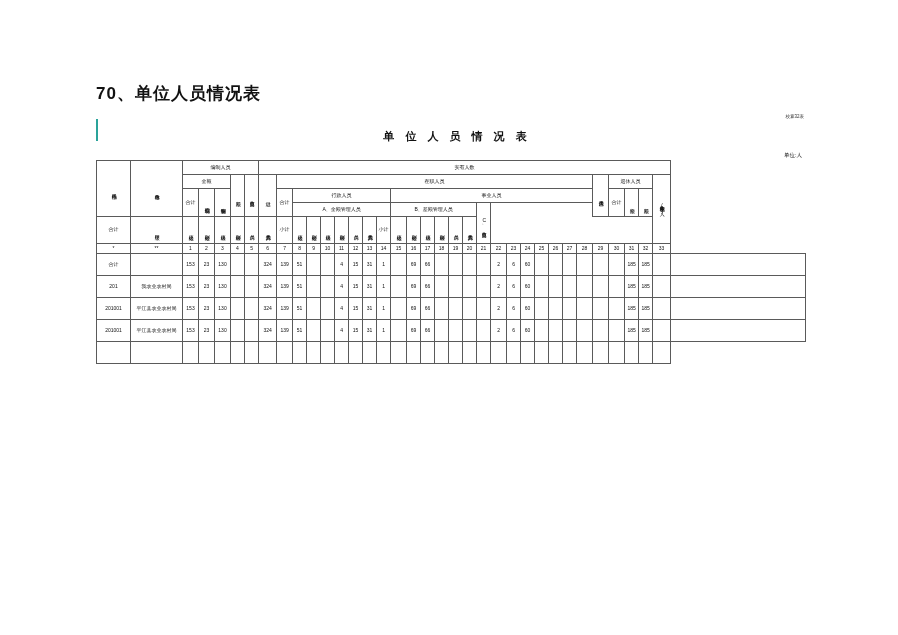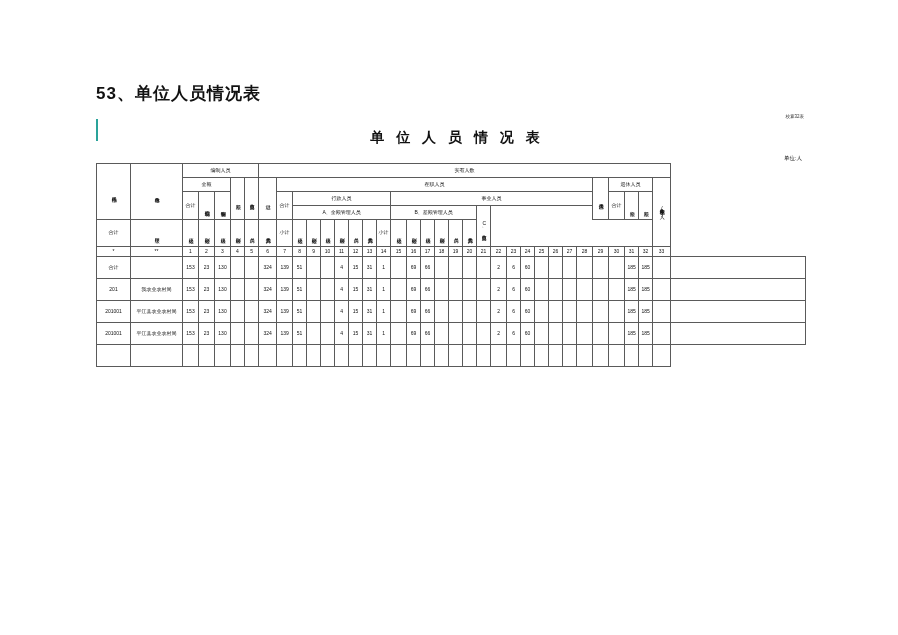--- a/index.html
+++ b/index.html
@@ -30,21 +30,21 @@
   .top-note{
     text-align:right;
     font-size:4.5px;
     color:#333;
     padding-right:2px;
     height:8px;
     line-height:8px;
   }
   .sheet-title{
     text-align:center;
-    font-size:14px;
+    font-size:11px;
     font-weight:600;
     letter-spacing:4px;
     padding:8px 0 6px 12px;
     color:#111;
   }
   .unit-note{
     text-align:right;
     font-size:5.5px;
     color:#222;
     padding-right:4px;
@@ -91,21 +91,21 @@
     width:2px;height:22px;
     background:#2aa39a;
   }
 </style>
 </head>
 <body>
 
 <div class="page">
 
   <div class="doc-heading-wrap">
-    <div class="doc-title">53、单位人员情况表</div>
+    <div class="doc-title">70、单位人员情况表</div>
   </div>
 
   <div class="leftbar"></div>
 
   <div class="sheet">
 
     <div class="top-note">校算32表</div>
     <div class="sheet-title">单 位 人 员 情 况 表</div>
     <div class="unit-note">单位:人</div>
 

